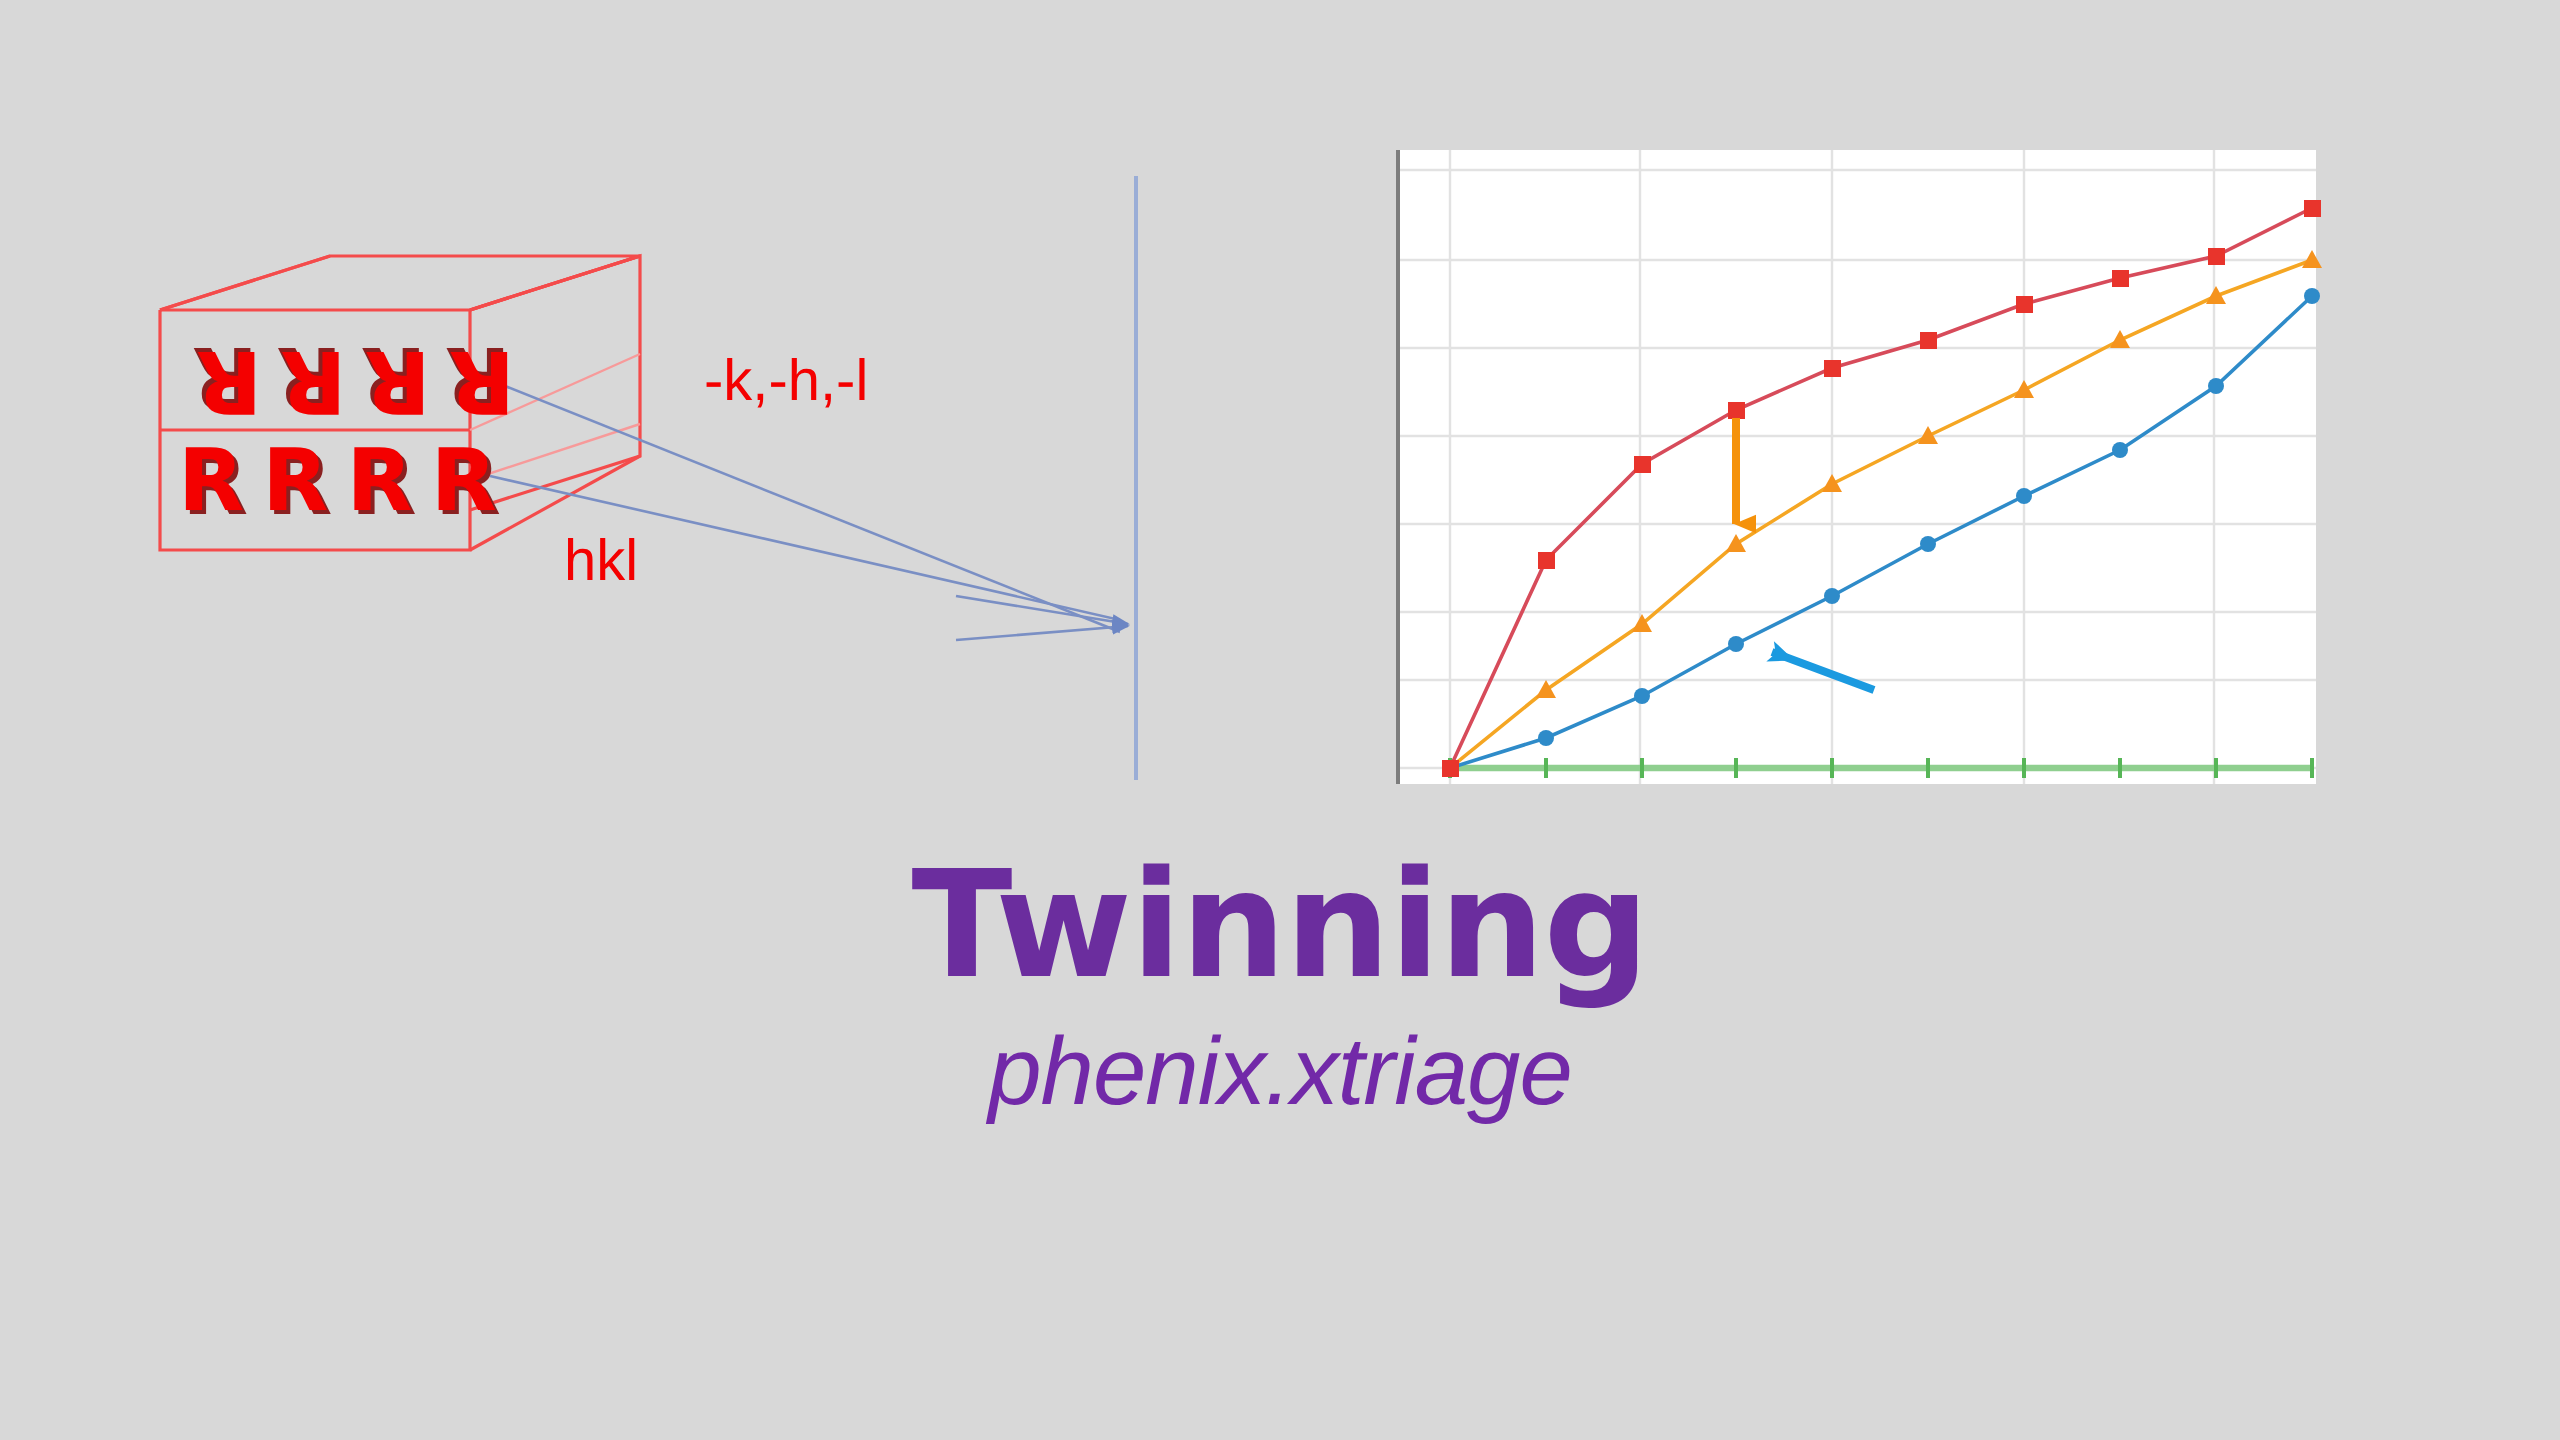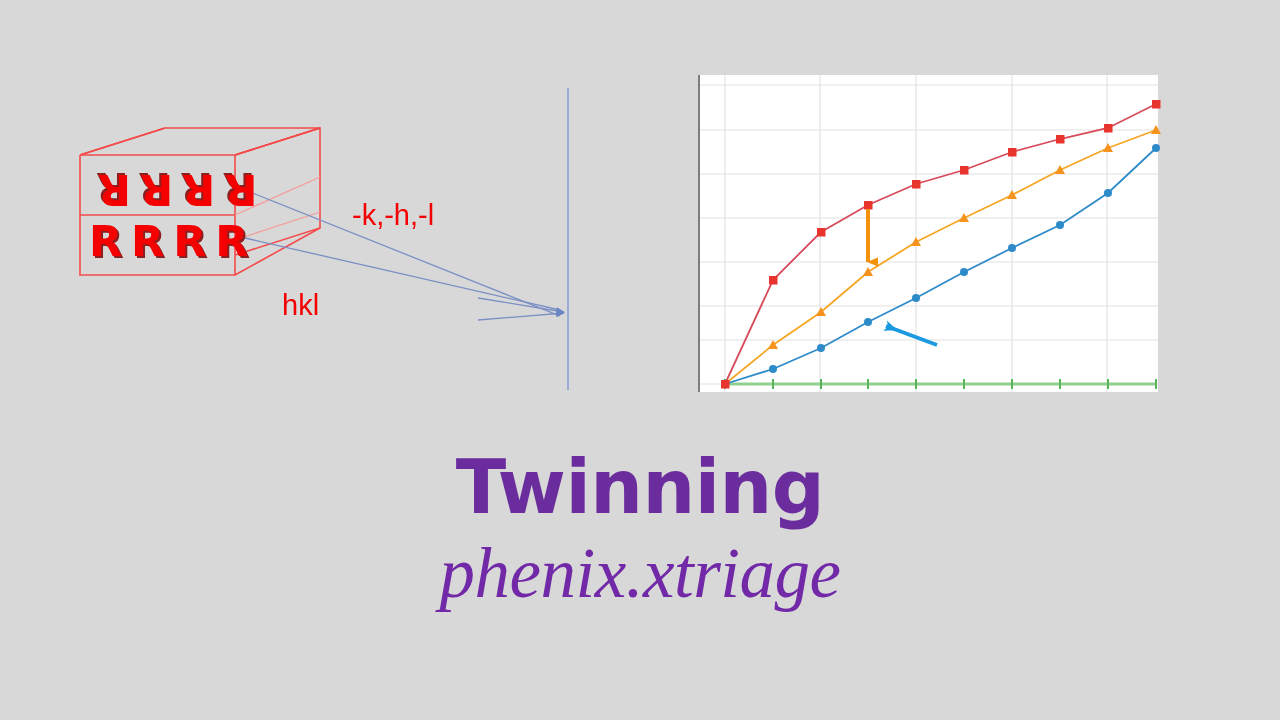--- a/index.html
+++ b/index.html
@@ -54,21 +54,20 @@
     left: 29px;
     top: 100px;
   }
 
   .red-label {
     position: absolute;
     color: #f40000;
     font-family: "Liberation Sans", sans-serif;
     font-size: 29px;
     white-space: nowrap;
-    margin-top: 24px;
   }
   #label-minus-khl { left: 292px; top: 55px; }
   #label-hkl { left: 222px; top: 145px; }
 
   
   #divider-group {
     position: absolute;
     left: 430px;
     top: 70px;
     width: 200px;
@@ -85,35 +84,34 @@
   }
   #chart-svg { position: absolute; left: 0; top: 0; }
 
   
   #title-block {
     position: absolute;
     left: 0;
     top: 425px;
     width: 1280px;
     text-align: center;
-    margin-top: 24px;
   }
   #main-title {
     font-family: "DejaVu Sans", sans-serif;
     font-weight: bold;
     font-size: 74px;
     color: #6b2d9e;
     line-height: 1.05;
     letter-spacing: -0.5px;
   }
   #sub-title {
-    font-family: Liberation Serif, serif;
+    font-family: Liberation Sans, sans-serif;
     font-style: italic;
     font-weight: normal;
-    font-size: 71px;
+    font-size: 48px;
     color: #7229a8;
     line-height: 1.15;
     margin-top: 6px;
     letter-spacing: -0.5px;
   }
 </style>
 </head>
 <body>
 
 <div id="slide">

